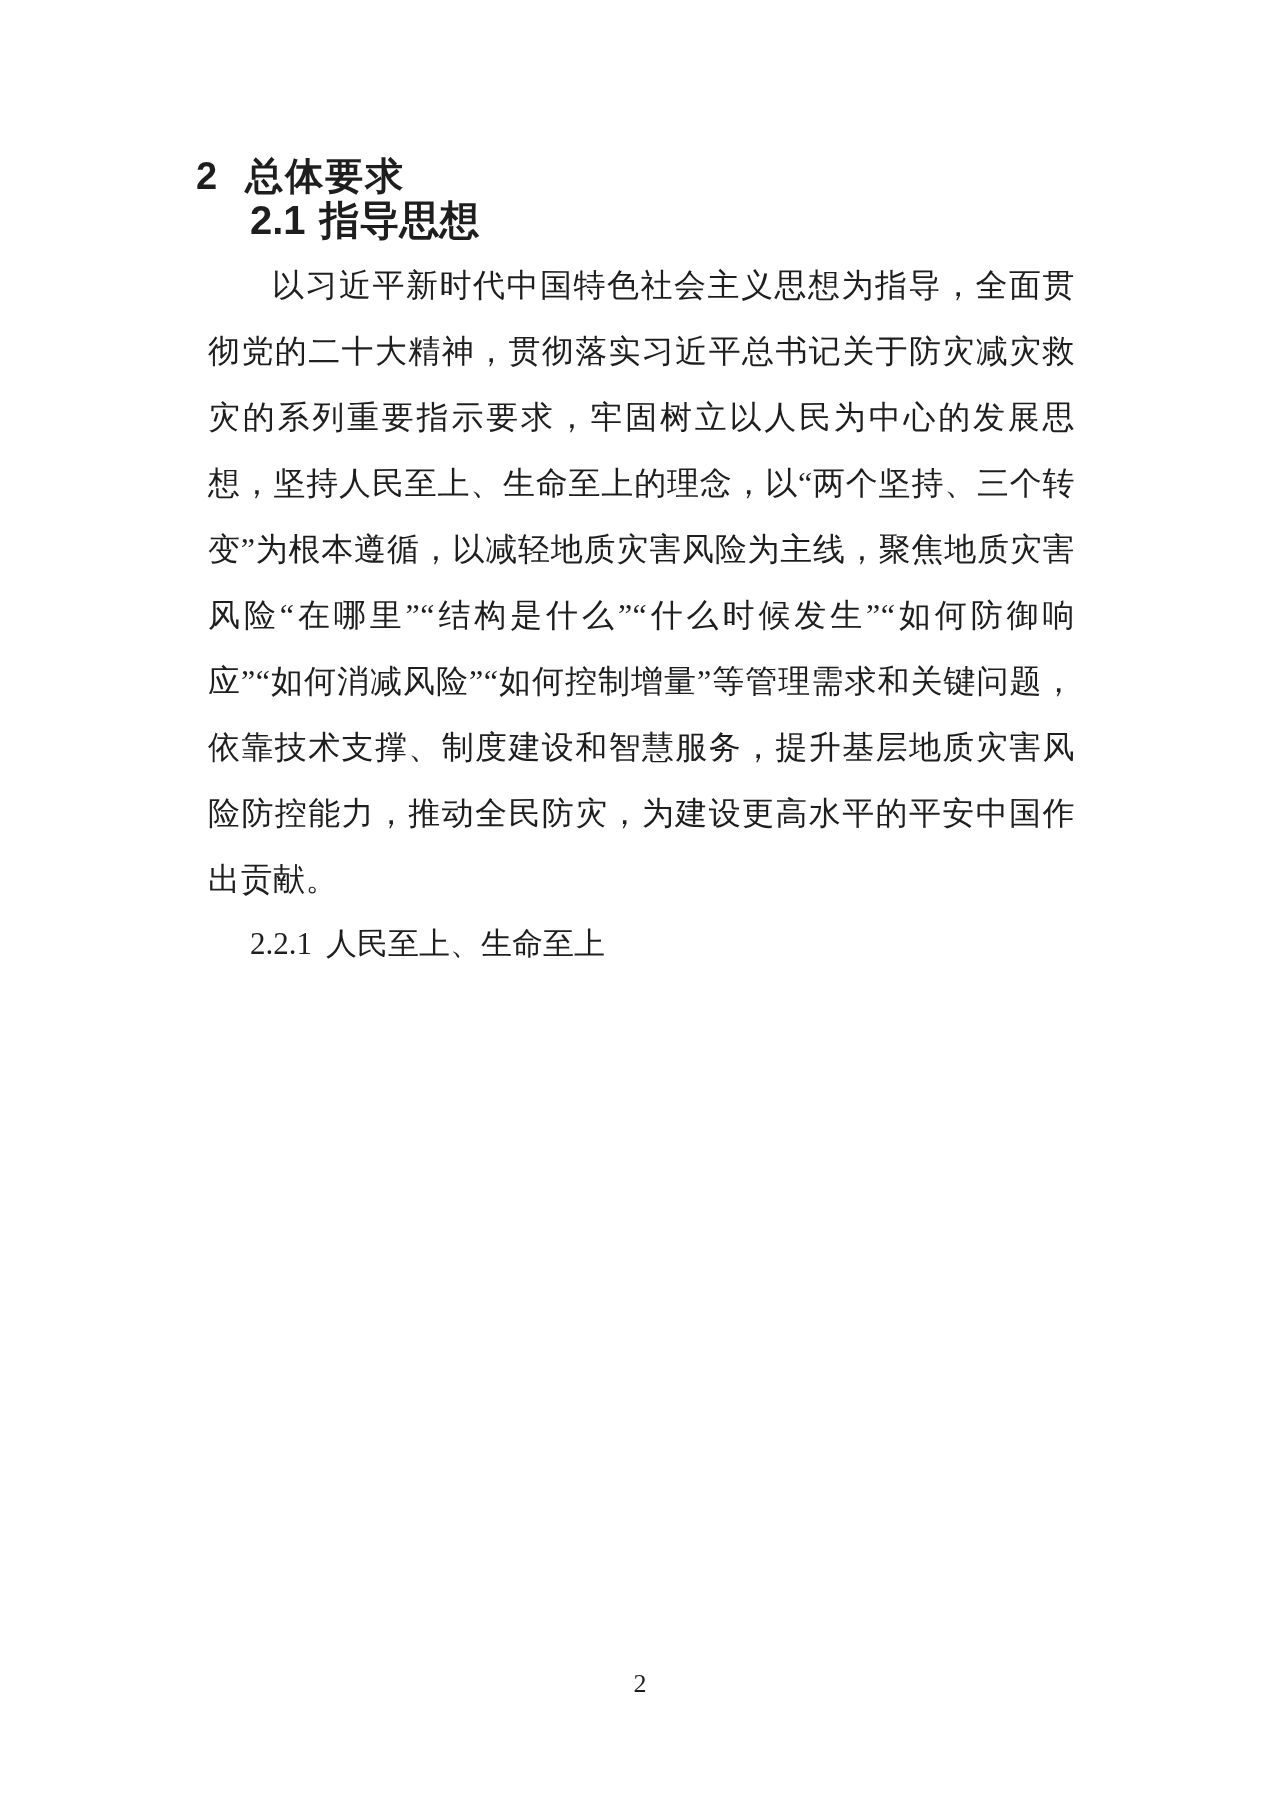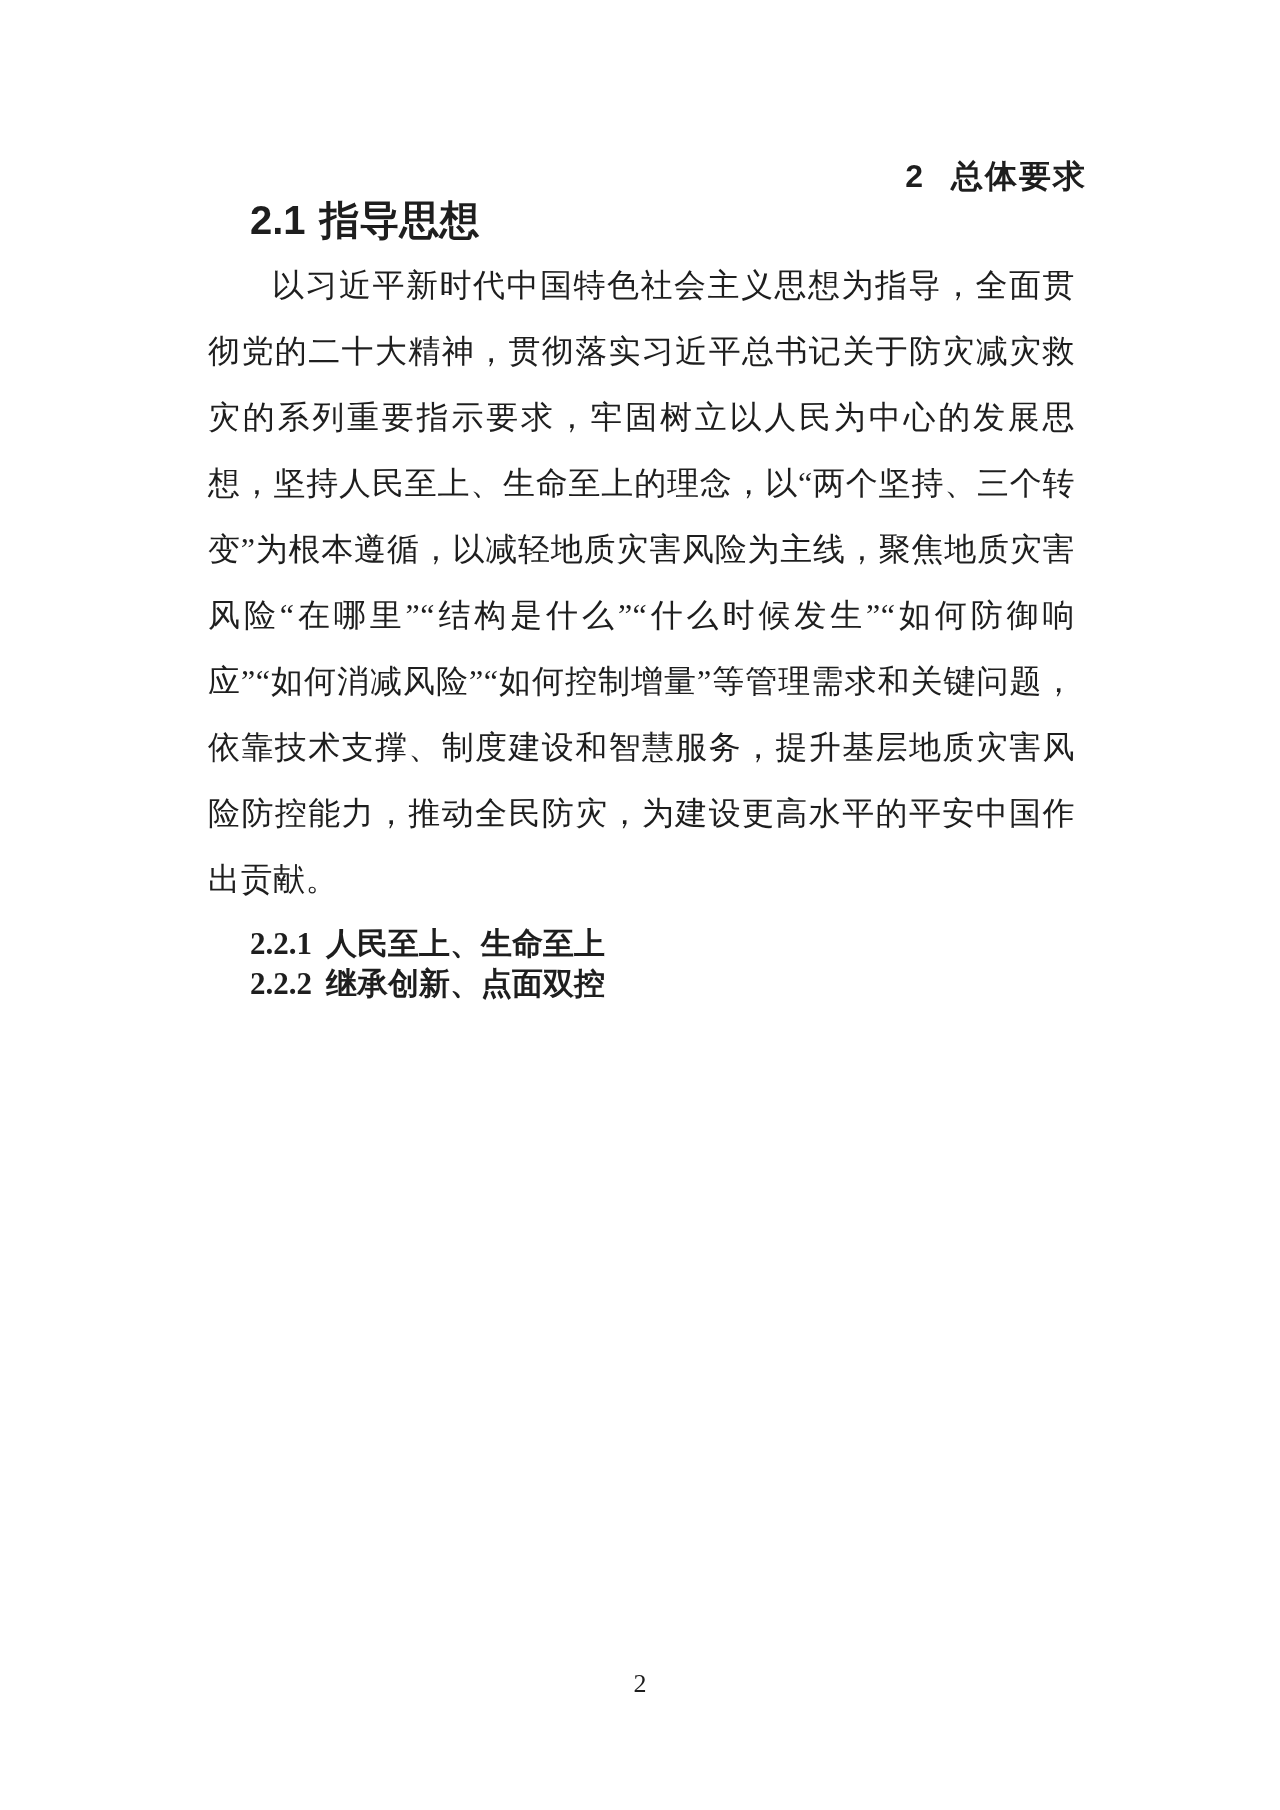--- a/index.html
+++ b/index.html
@@ -19,42 +19,42 @@
     position: absolute;
     left: 196px;
     top: 0;
     width: 891px;
     padding-top: 152px;
   }
   .doc-title {
     margin: 0;
     font-family: "Liberation Sans", sans-serif;
     font-weight: bold;
-    font-size: 32px;
+    font-size: 38px;
     line-height: 48px;
-    text-align: right;
+    text-align: left;
     letter-spacing: 2px;
   }
   .doc-title .title-number {
     margin-right: 28px;
     letter-spacing: 0;
   }
   h2.sec-heading {
     margin: 0;
     font-family: "Liberation Sans", sans-serif;
     font-weight: bold;
     font-size: 40px;
     line-height: 40px;
     text-indent: 54px;
   }
   h2.sec-heading .h-number { margin-right: 14px; }
   h3.sub-heading {
     margin: 0;
     font-family: "Liberation Serif", serif;
-    font-weight: bold;
+    font-weight: normal;
     font-size: 31px;
     line-height: 40px;
     text-indent: 54px;
   }
   h3.sub-heading .h-number { margin-right: 14px; }
   p.body-para {
     margin: 12px;
     font-family: "Liberation Serif", serif;
     font-size: 32px;
     line-height: 66px;
@@ -90,19 +90,18 @@
     <h1 class="doc-title"><span class="title-number">2</span><span>总体要求</span></h1>
 
     <h2 class="sec-heading mt-h21"><span class="h-number">2.1</span><span>指导思想</span></h2>
 
     <p class="body-para mt-p1">以习近平新时代中国特色社会主义思想为指导，全面贯彻党的二十大精神，贯彻落实习近平总书记关于防灾减灾救灾的系列重要指示要求，牢固树立以人民为中心的发展思想，坚持人民至上、生命至上的理念，以“两个坚持、三个转变”为根本遵循，以减轻地质灾害风险为主线，聚焦地质灾害风险“在哪里”“结构是什么”“什么时候发生”“如何防御响应”“如何消减风险”“如何控制增量”等管理需求和关键问题，依靠技术支撑、制度建设和智慧服务，提升基层地质灾害风险防控能力，推动全民防灾，为建设更高水平的平安中国作出贡献。</p>
 
 
     <h3 class="sub-heading mt-h221"><span class="h-number">2.2.1</span><span>人民至上、生命至上</span></h3>
 
 
-    <h3 class="sub-heading mt-h222"><span class="h-number">2.2.2</span><span>继承创新、点面双控</span></h3>
 
 
   </div>
 
   <div class="page-number">2</div>
 </div>
 
 </body></html>

